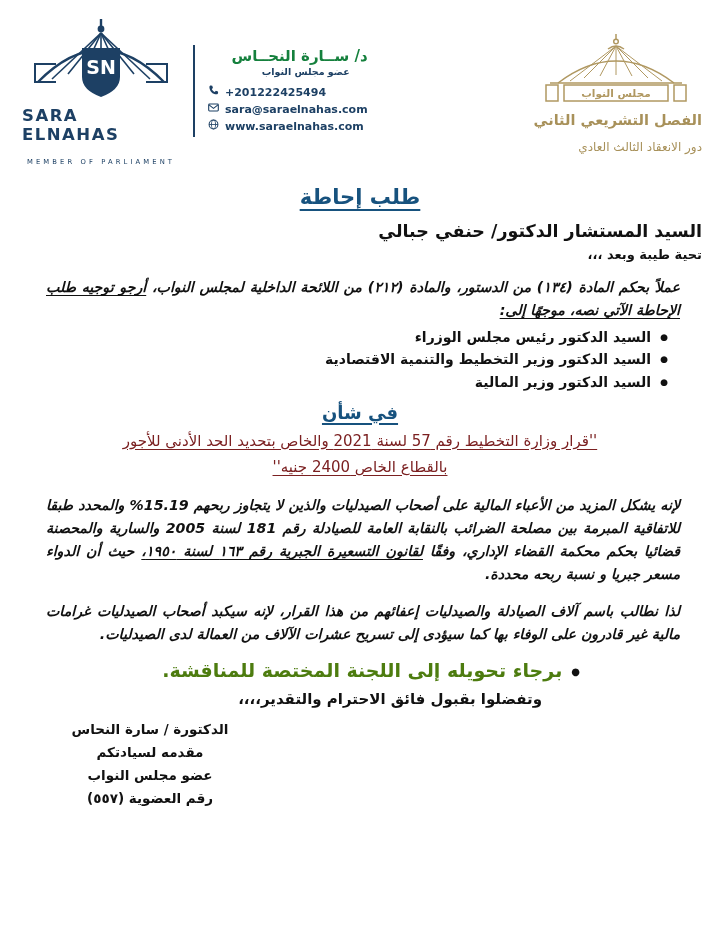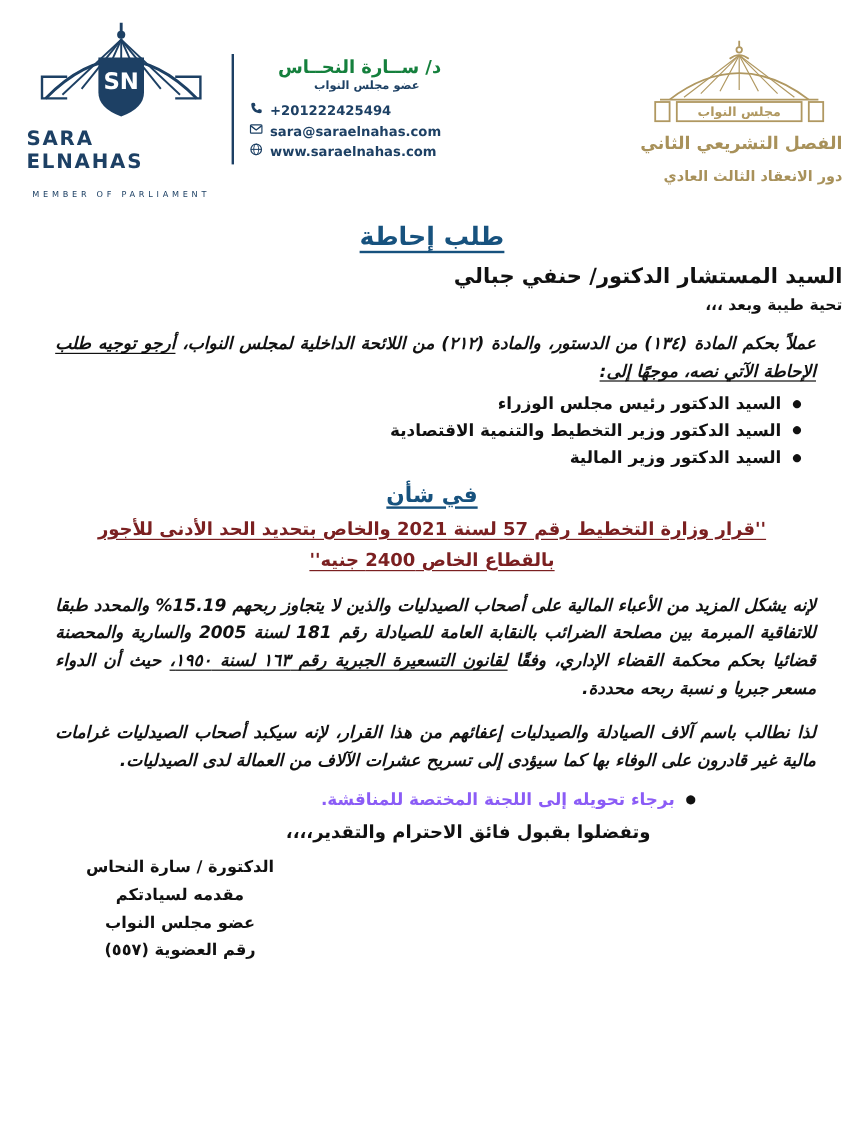--- a/index.html
+++ b/index.html
@@ -20,21 +20,21 @@
   .brand-name{color:#1d4064;font-weight:bold;font-size:16.5px;letter-spacing:1.5px;margin-top:2px;}
   .brand-sub{color:#1d4064;font-weight:normal;font-size:6.8px;letter-spacing:3.1px;margin-top:14px;text-align:center;}
   .v-divider{width:2px;height:92px;background:#1d4064;}
   .contact{display:flex;flex-direction:column;min-width:138px;}
   .contact-name{direction:rtl;color:#15803d;font-weight:bold;font-size:15px;}
   .contact-title{direction:rtl;color:#1d4064;font-size:9.5px;font-weight:bold;margin:1px 18px 7px 0;}
   .contact-row{display:flex;align-items:center;gap:6px;color:#1d4064;font-size:11px;font-weight:bold;line-height:1.55;}
   .contact-row svg{flex:0 0 auto;}
   .parl-logo{display:flex;flex-direction:column;align-items:flex-end;width:196px;padding-top:4px;}
   .parl-line1{color:#a8915a;font-weight:bold;font-size:14.5px;margin-top:3px;}
-  .parl-line2{color:#a8915a;font-weight:bold;font-size:12px;margin-top:12px;}
+  .parl-line2{color:#a8915a;font-weight:normal;font-size:12px;margin-top:12px;}
   
   .title{
     text-align:center;color:#17527e;font-size:21px;font-weight:bold;
     text-decoration:underline;text-underline-offset:5px;text-decoration-thickness:2px;
     margin-top:13px;
   }
   .addressee{margin:10px 18px 0 0;text-align:right;}
   .addr-1{font-size:17.5px;font-weight:bold;line-height:1.45;}
   .addr-2{font-size:16.5px;font-weight:bold;line-height:1.4;}
   .greeting{font-size:13px;font-weight:bold;margin-top:3px;}
@@ -45,26 +45,26 @@
   }
   .u{text-decoration:underline;text-underline-offset:3px;}
   .recipients{margin:4px 52px 0 46px;}
   .recipient{font-size:14px;font-weight:bold;line-height:1.58;text-align:right;}
   .recipient::before{content:"●";font-size:9px;vertical-align:2px;margin-left:9px;}
   .subject-label{
     text-align:center;color:#17527e;font-size:18px;font-weight:bold;margin-top:9px;
     text-decoration:underline;text-underline-offset:4px;text-decoration-thickness:2px;
   }
   .subject{
-    text-align:center;color:#7b2021;font-size:15px;font-weight:bold;line-height:1.75;
+    text-align:center;color:#7b2021;font-size:15px;font-weight:normal;line-height:1.75;
     margin:5px 40px 0 40px;
   }
   .subject div{text-decoration:underline;text-underline-offset:3px;}
   .closing-request{
-    margin:13px 140px 0 0;text-align:right;color:#8b5cf6;font-size:14px;font-weight:bold;
+    margin:13px 140px 0 0;text-align:right;color:#4d7c0f;font-size:19px;font-weight:bold;
   }
   .closing-request::before{content:"●";color:#111;font-size:10px;vertical-align:2px;margin-left:9px;}
   .salutation{margin:9px 178px 0 0;text-align:right;font-size:15px;font-weight:bold;}
   .signature{
     width:272px;margin:10px 0 0 14px;margin-right:auto;
     text-align:center;font-size:13.5px;font-weight:bold;line-height:1.7;
   }
 </style>
 </head>
 <body>

